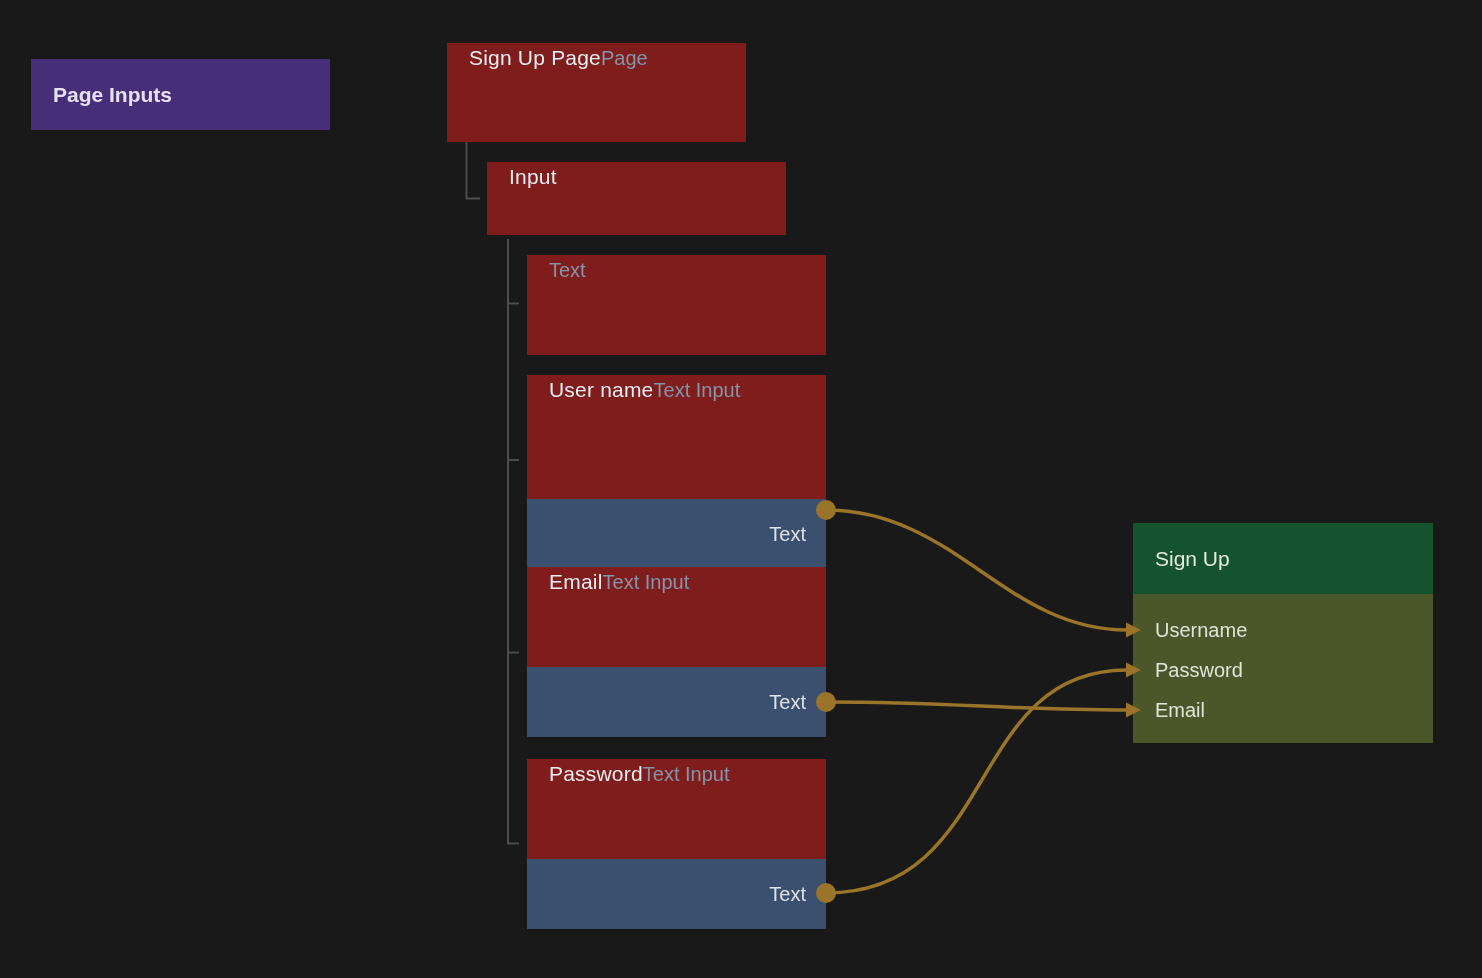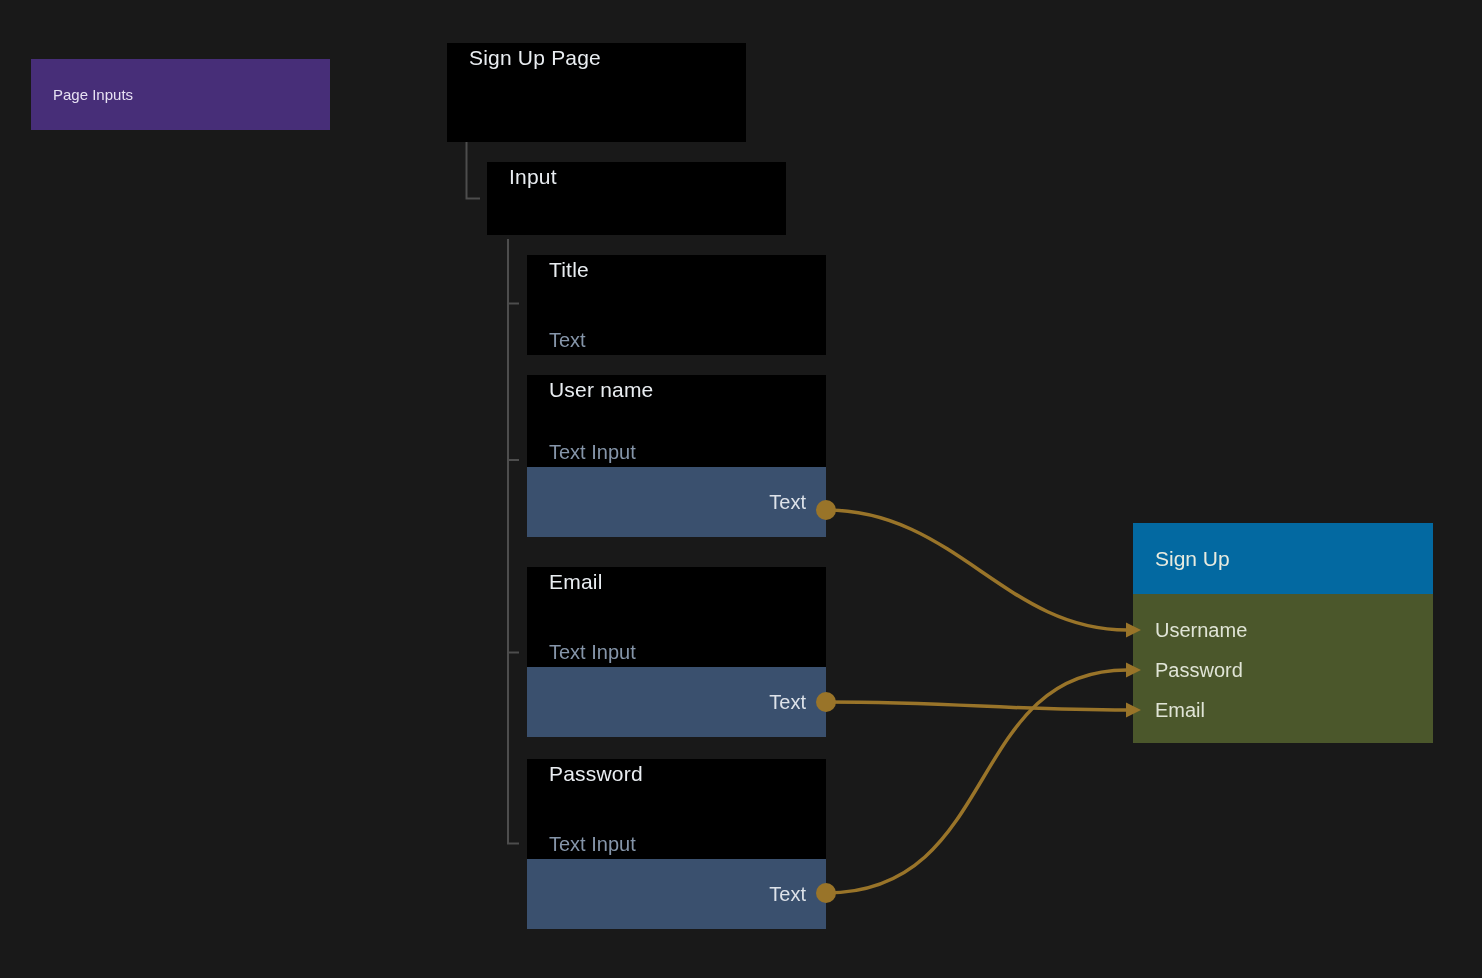--- a/index.html
+++ b/index.html
@@ -11,22 +11,22 @@
     overflow:hidden;
   }
   .wires{
     position:absolute;left:0;top:0;z-index:5;
     pointer-events:none;
   }
   .node{
     position:absolute;z-index:1;box-sizing:border-box;
   }
   .hdr{
-    background:#000000;
-    display:flex;flex-direction:column;justify-content:space-between;
+    background:#7f1d1d;
+    display:flex;justify-content:flex-start;
     padding-left:22px;box-sizing:border-box;
   }
   .hdr .title{
     color:#e9edf1;font-size:21px;line-height:30px;
     letter-spacing:.2px;
   }
   .hdr .subtitle{
     color:#8595a9;font-size:20px;line-height:30px;
   }
   .body-row{
@@ -36,24 +36,24 @@
   }
   .body-row .port-label{
     color:#dde2e9;font-size:20px;
   }
   .purple{
     background:#472e78;
     display:flex;align-items:center;
     padding-left:22px;box-sizing:border-box;
   }
   .purple .title{
-    color:#e7e1f3;font-size:15px;
+    color:#e7e1f3;font-size:21px;font-weight:bold;
   }
   .green-hdr{
-    background:#0369a1;
+    background:#14532d;
     display:flex;align-items:center;
     padding-left:22px;box-sizing:border-box;
   }
   .green-hdr .title{
     color:#e8ebdf;font-size:21px;
   }
   .green-body{
     background:#4b572b;
   }
   .green-row{
@@ -89,33 +89,33 @@
     <path d="M 1141 670 L 1126 662.5 L 1126 677.5 Z" fill="#997429"></path>
     <path d="M 1141 710 L 1126 702.5 L 1126 717.5 Z" fill="#997429"></path>
   </svg>
 
   <div class="node purple" style="left:31px;top:59px;width:299px;height:71px;">
     <span class="title">Page Inputs</span>
   </div>
 
   <div class="node hdr" style="left:447px;top:43px;width:299px;height:99px;">
     <span class="title">Sign Up Page</span>
+    <span class="subtitle">Page</span>
   </div>
 
   <div class="node hdr" style="left:487px;top:162px;width:299px;height:73px;">
     <span class="title">Input</span>
   </div>
 
   <div class="node hdr" style="left:527px;top:255px;width:299px;height:100px;">
-    <span class="title">Title</span>
     <span class="subtitle">Text</span>
   </div>
 
   <div class="node" style="left:527px;top:375px;width:299px;height:170px;">
-    <div class="hdr" style="width:100%;height:92px;gap:32px;">
+    <div class="hdr" style="width:100%;height:124px;">
       <span class="title">User name</span>
       <span class="subtitle">Text Input</span>
     </div>
     <div class="body-row" style="width:100%;height:70px;">
       <span class="port-label">Text</span>
     </div>
   </div>
 
   <div class="node" style="left:527px;top:567px;width:299px;height:170px;">
     <div class="hdr" style="width:100%;height:100px;">

